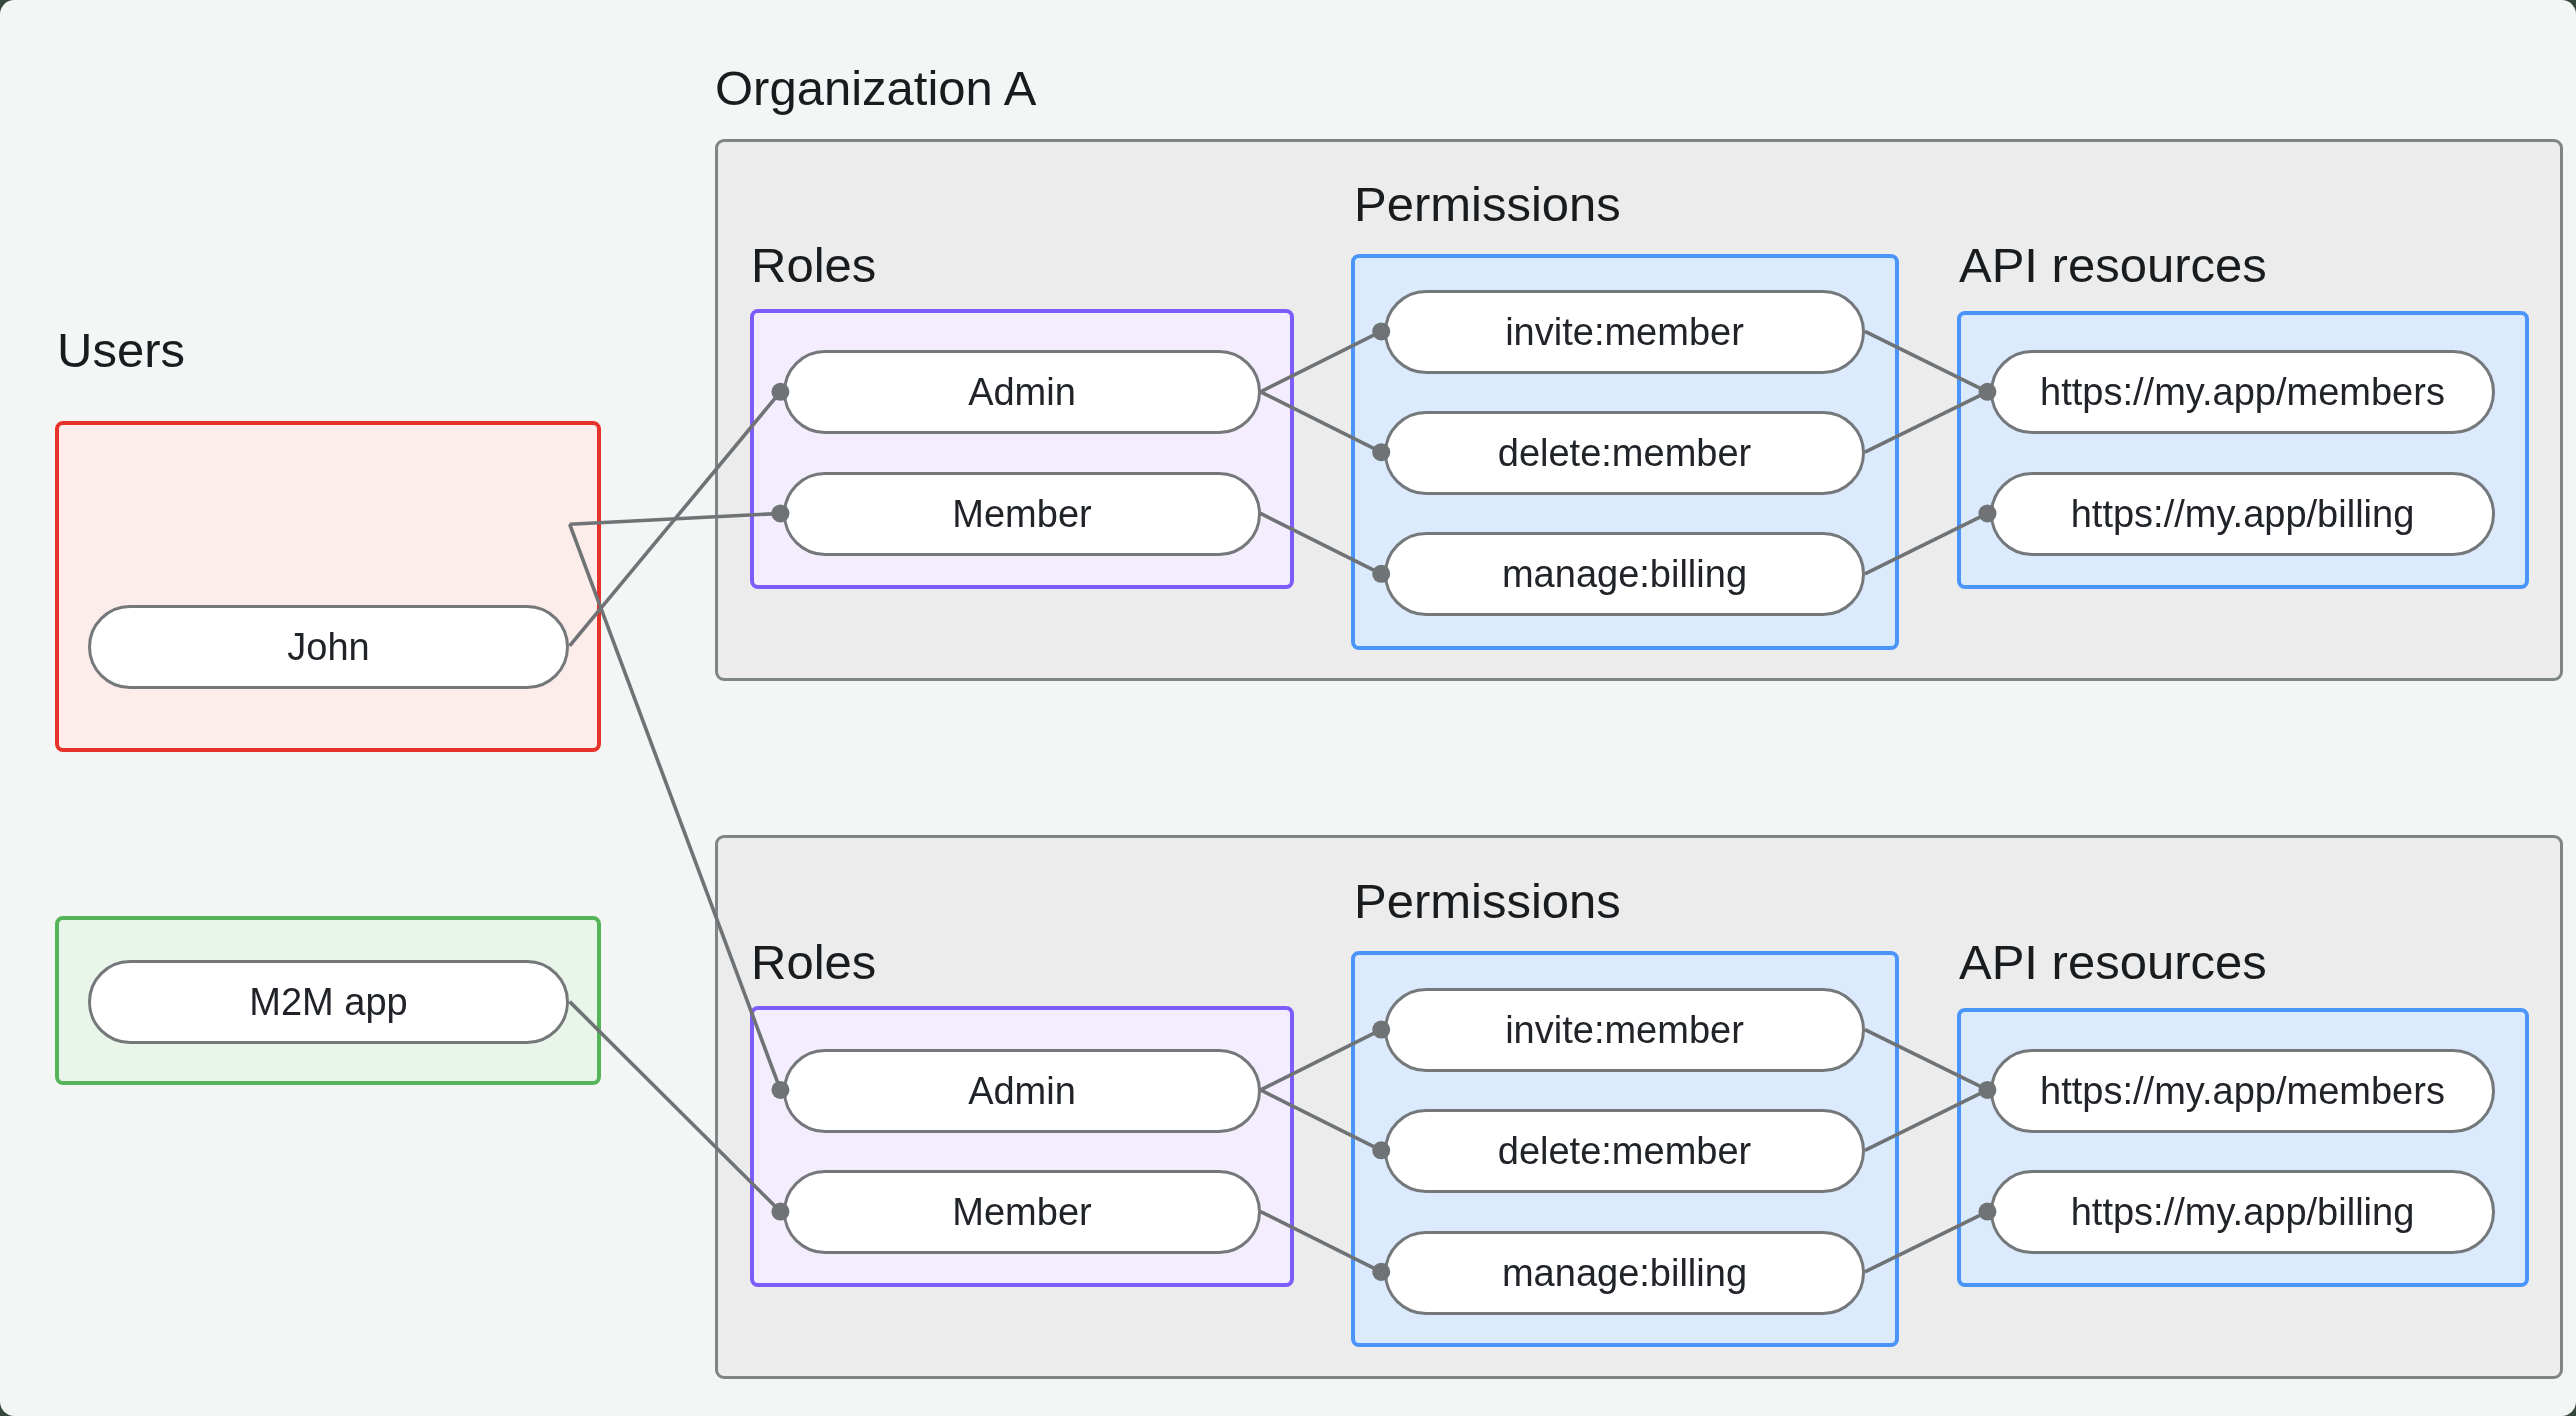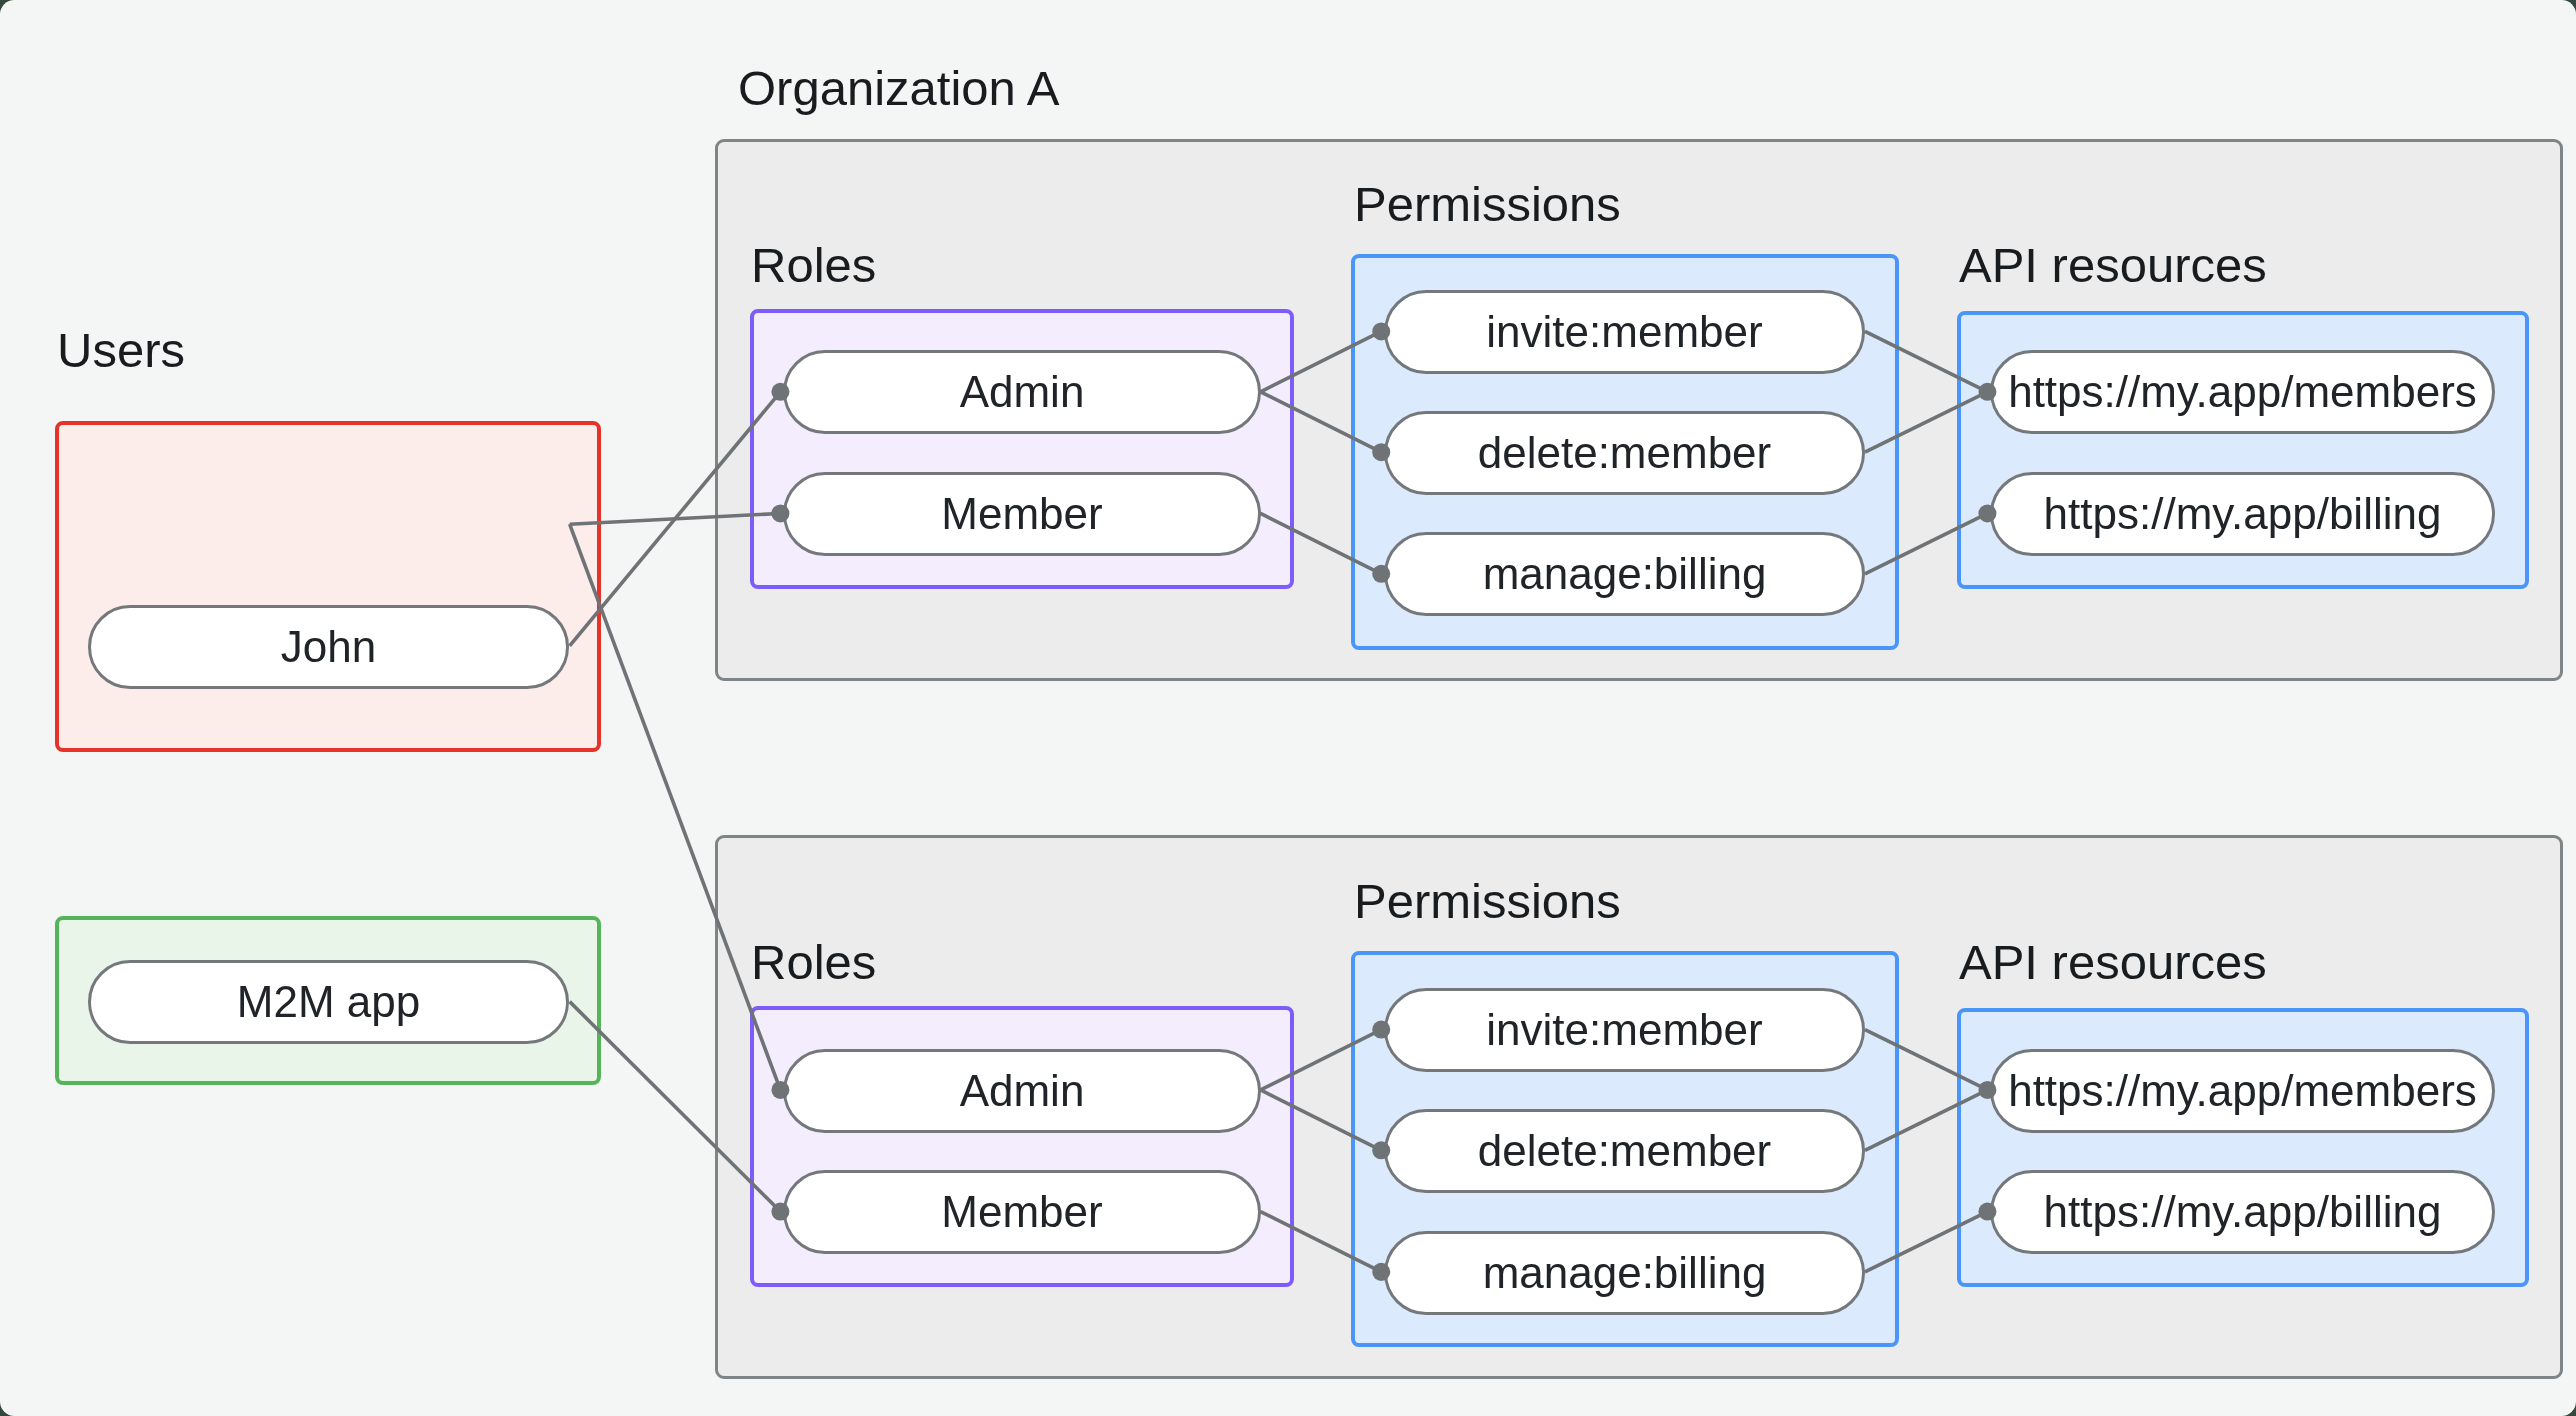--- a/index.html
+++ b/index.html
@@ -19,37 +19,37 @@
   .org-box {
     position:absolute; box-sizing:border-box; border-radius:9px;
     border:3.6px solid #7f8487; background:#ececec;
   }
   .panel-roles { border:4.5px solid #7d5cfa; background:#f3edfe; }
   .panel-blue  { border:4.5px solid #4a95fa; background:#dbeafc; }
   .pill {
     position:absolute; height:84px; box-sizing:border-box;
     background:#ffffff; border:3.6px solid #74787b; border-radius:42px;
     display:flex; align-items:center; justify-content:center;
-    font-size:44px; color:#202428; white-space:nowrap;
+    font-size:38px; color:#202428; white-space:nowrap;
   }
   .edges { position:absolute; left:0; top:0; pointer-events:none; }
 </style>
 </head>
 <body>
 
 <div class="canvas">
 
   <div class="label" style="left:57px; top:321px;">Users</div>
   <div class="panel panel-users" style="left:55px; top:421px; width:546px; height:331px;"></div>
   <div class="pill" style="left:88px; top:605px; width:481px;">John</div>
 
   <div class="panel panel-m2m" style="left:55px; top:916px; width:546px; height:169px;"></div>
   <div class="pill" style="left:88px; top:960px; width:481px;">M2M app</div>
 
-  <div class="label" style="left:715px; top:59px;margin-left:23px;">Organization A</div>
+  <div class="label" style="left:715px; top:59px;">Organization A</div>
   <div class="org-box" style="left:715px; top:139px; width:1848px; height:542px;"></div>
 
   <div class="label" style="left:751px; top:236px;">Roles</div>
   <div class="panel panel-roles" style="left:750px; top:309px; width:544px; height:280px;"></div>
   <div class="pill" style="left:783px; top:350px; width:478px;">Admin</div>
   <div class="pill" style="left:783px; top:472px; width:478px;">Member</div>
 
   <div class="label" style="left:1354px; top:175px;">Permissions</div>
   <div class="panel panel-blue" style="left:1351px; top:254px; width:548px; height:396px;"></div>
   <div class="pill" style="left:1384px; top:290px; width:481px;">invite:member</div>

